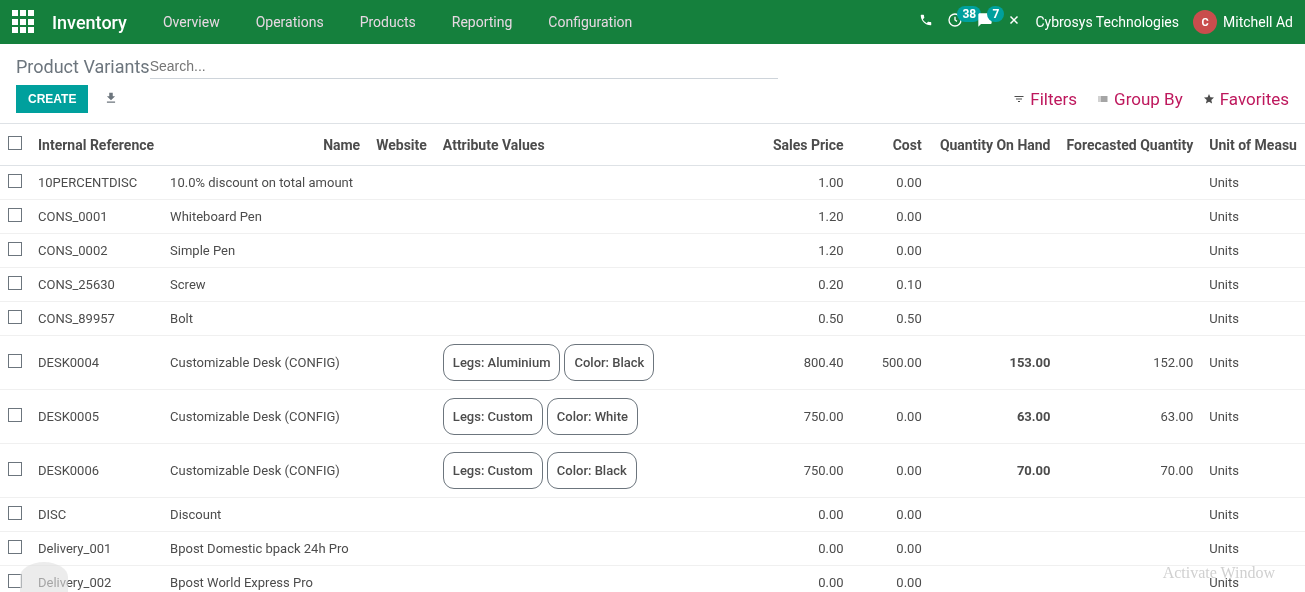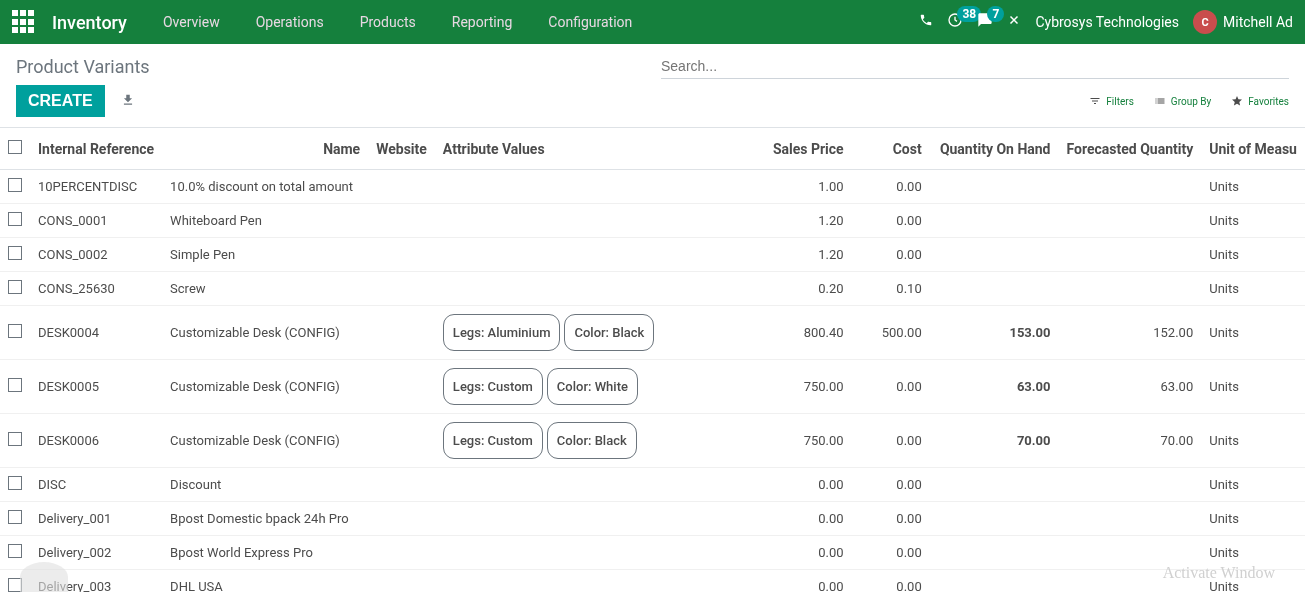--- a/index.html
+++ b/index.html
@@ -12,29 +12,29 @@
     .navbar-menu { display: flex; gap: 36px; flex: 1; }
     .navbar-menu a { color: #e8d8e3; text-decoration: none; font-size: 14px; }
     .navbar-right { display: flex; align-items: center; gap: 14px; }
     .navbar-icon { color: #fff; font-size: 15px; position: relative; cursor: pointer; }
     .badge { position: absolute; top: -6px; left: 10px; background: #00a09d; color: #fff; font-size: 12px; padding: 1px 5px; border-radius: 8px; font-weight: bold; }
     .navbar-company { font-size: 14px; }
     .navbar-user { display: flex; align-items: center; gap: 6px; font-size: 14px; }
     .avatar { width: 24px; height: 24px; border-radius: 50%; background: #c94d4d; display: flex; align-items: center; justify-content: center; font-size: 11px; color: #fff; font-weight: bold; }
     
     .control-panel { padding: 10px 16px 0 16px; border-bottom: 1px solid #dee2e6; }
-    .cp-top { display: flex; justify-content: space-between; align-items: center; margin-bottom: 6px; }
+    .cp-top { display: flex; align-items: center; margin-bottom: 6px; }
     .breadcrumb { font-size: 18px; color: #6c757d; }
     .search-box { flex: 0 0 628px; border-bottom: 1px solid #ced4da; }
     .search-input { width: 100%; border: none; outline: none; padding: 4px 0; font-size: 14px; color: #495057; }
     .cp-bottom { display: flex; justify-content: space-between; align-items: center; padding-bottom: 10px; }
     .cp-left { display: flex; align-items: center; gap: 16px; }
-    .btn-create { background: #00a09d; color: #fff; border: none; padding: 7px 12px; font-weight: bold; font-size: 16px; cursor: pointer; }
+    .btn-create { background: #00a09d; color: #fff; border: none; padding: 7px 12px; font-weight: bold; font-size: 12px; cursor: pointer; }
     .btn-import { color: #6c757d; cursor: pointer; font-size: 14px; }
-    .cp-right { display: flex; align-items: center; gap: 20px; color: #15803d; font-size: 10px; }
+    .cp-right { display: flex; align-items: center; gap: 20px; color: #be185d; font-size: 17px; }
     .cp-filter { display: flex; align-items: center; gap: 5px; cursor: pointer; }
     .pager { display: flex; align-items: center; gap: 10px; }
     .pager-arrows { display: flex; gap: 8px; }
     .pager-arrow { color: #4c4c4c; cursor: pointer; font-size: 16px; padding: 4px 6px; }
     .view-switch { background: #e9ecef; border: 1px solid #ced4da; padding: 6px 10px; cursor: pointer; display: flex; align-items: center; }
     
     table { width: 100%; border-collapse: collapse; }
     thead th { text-align: left; padding: 12px 8px; font-weight: bold; font-size: 14px; color: #4c4c4c; border-bottom: 1px solid #dee2e6; white-space: nowrap; }
     thead th.num, thead th.num-right { text-align: right; }
     tbody td { padding: 8px 8px; border-bottom: 1px solid #f0f0f0; font-size: 13px; color: #4c4c4c; vertical-align: middle; white-space: nowrap; }
@@ -208,20 +208,32 @@
         <td></td>
         <td></td>
         <td class="num">0.20</td>
         <td class="num">0.10</td>
         <td class="num-bold"></td>
         <td class="num"></td>
         <td>Units</td>
       </tr>
       <tr>
         <td class="checkbox-cell"><span class="checkbox"></span></td>
+        <td>CONS_89957</td>
+        <td>Bolt</td>
+        <td></td>
+        <td></td>
+        <td class="num">0.50</td>
+        <td class="num">0.50</td>
+        <td class="num-bold"></td>
+        <td class="num"></td>
+        <td>Units</td>
+      </tr>
+      <tr>
+        <td class="checkbox-cell"><span class="checkbox"></span></td>
         <td>DESK0004</td>
         <td>Customizable Desk (CONFIG)</td>
         <td></td>
         <td><span class="tag">Legs: Aluminium</span><span class="tag">Color: Black</span></td>
         <td class="num">800.40</td>
         <td class="num">500.00</td>
         <td class="num-bold">153.00</td>
         <td class="num">152.00</td>
         <td>Units</td>
       </tr>

